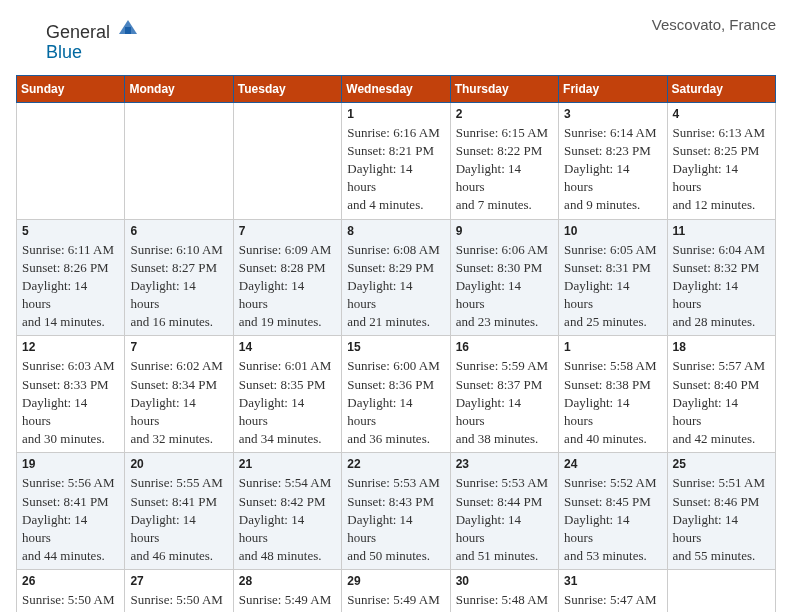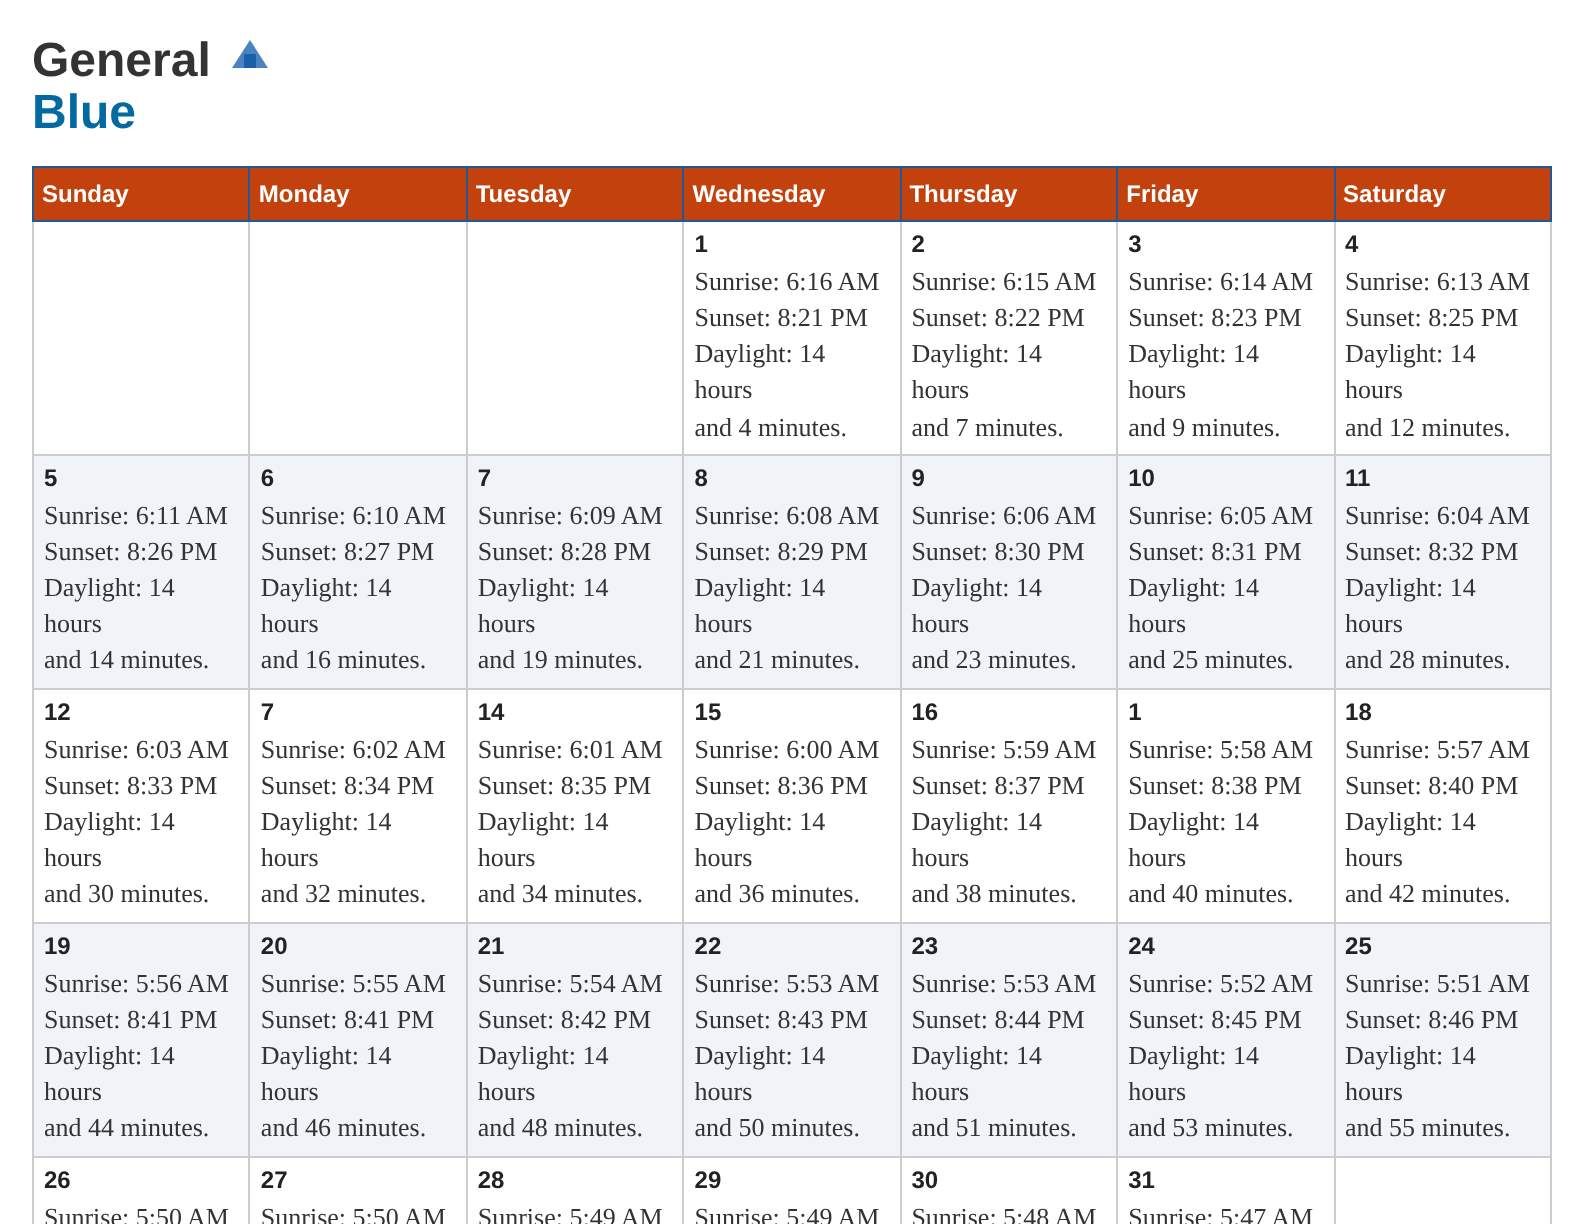--- a/index.html
+++ b/index.html
@@ -14,23 +14,24 @@
       display: flex;
       justify-content: space-between;
       align-items: flex-start;
       margin-bottom: 12px;
     }
     .logo {
       display: flex;
       align-items: center;
     }
     .logo-text {
-      font-size: 24px;
-      font-weight: bold;
+      font-size: 18px;
+      font-weight: normal;
       line-height: 1.1;
+      margin-left: 30px;
     }
     .logo-general { color: #333; }
     .logo-blue { color: #0369a1; }
     .logo-icon {
       width: 22px;
       height: 22px;
       margin-left: 2px;
     }
     .title-block {
       text-align: right;
@@ -102,20 +103,21 @@
           <svg class="logo-icon" viewBox="0 0 22 22">
             <polygon points="2,18 11,4 20,18" fill="#2a6db5" opacity="0.85"></polygon>
             <polygon points="8,18 14,18 14,11 8,11" fill="#1a5fa8"></polygon>
           </svg>
         </span>
       </div>
       <div class="logo-text logo-blue">Blue</div>
     </div>
   </div>
   <div class="title-block">
+    <div class="location">Vescovato, France</div>
   </div>
 </div>
 
 <table class="calendar">
   <thead>
     <tr>
     <th>Sunday</th>
         <th>Monday</th>
         <th>Tuesday</th>
         <th>Wednesday</th>

